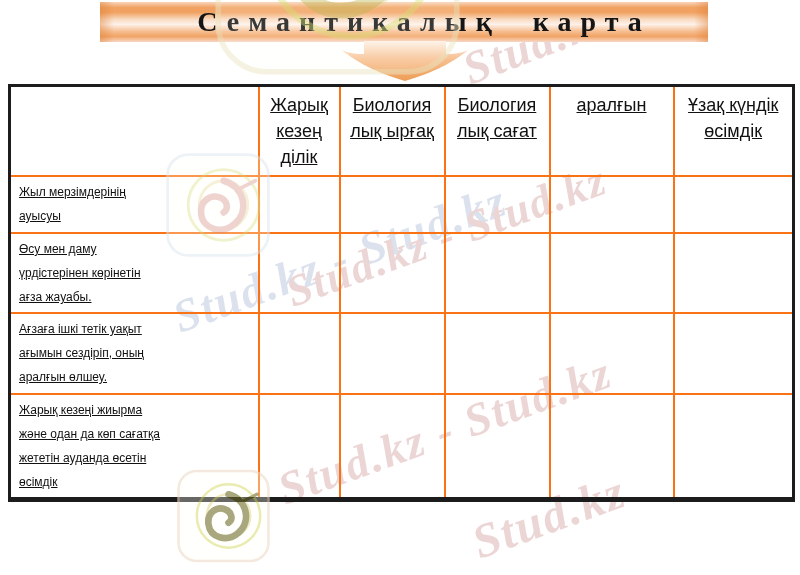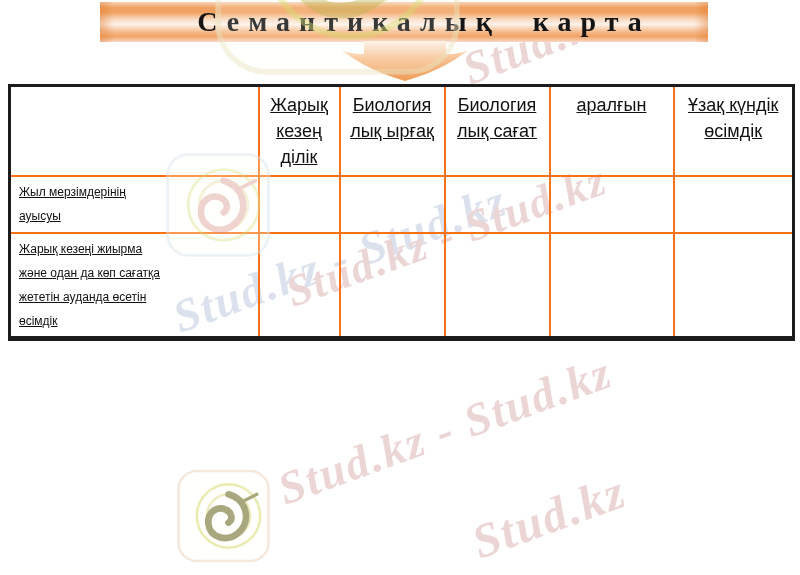--- a/index.html
+++ b/index.html
@@ -102,20 +102,40 @@
   </tr>
   <tr class="r0">
     <td class="label">Жыл мерзімдерінің
 ауысуы</td>
     <td></td>
     <td></td>
     <td></td>
     <td></td>
     <td></td>
   </tr>
+  <tr class="r2">
+    <td class="label">Өсу мен даму
+үрдістерінен көрінетін
+ағза жауабы.</td>
+    <td></td>
+    <td></td>
+    <td></td>
+    <td></td>
+    <td></td>
+  </tr>
+  <tr class="r3">
+    <td class="label">Ағзаға ішкі тетік уақыт
+ағымын сездіріп,  оның
+аралғын өлшеу.</td>
+    <td></td>
+    <td></td>
+    <td></td>
+    <td></td>
+    <td></td>
+  </tr>
   <tr class="r4">
     <td class="label">Жарық кезеңі  жиырма
 және одан да көп сағатқа
 жететін ауданда өсетін
 өсімдік</td>
     <td></td>
     <td></td>
     <td></td>
     <td></td>
     <td></td>

